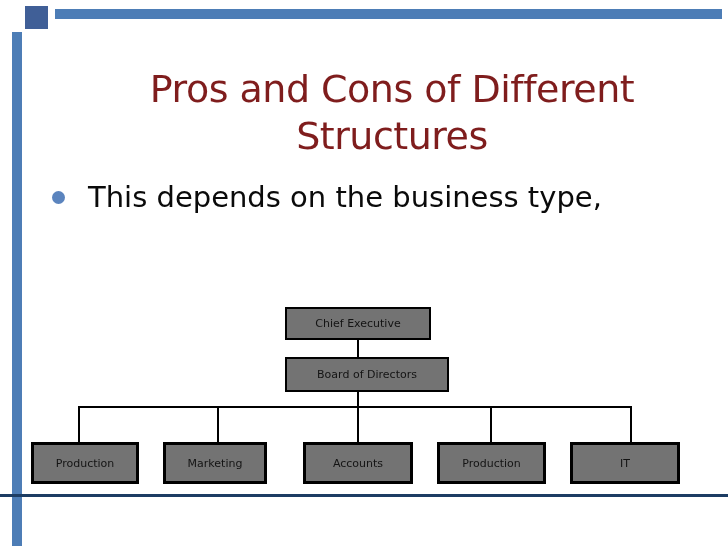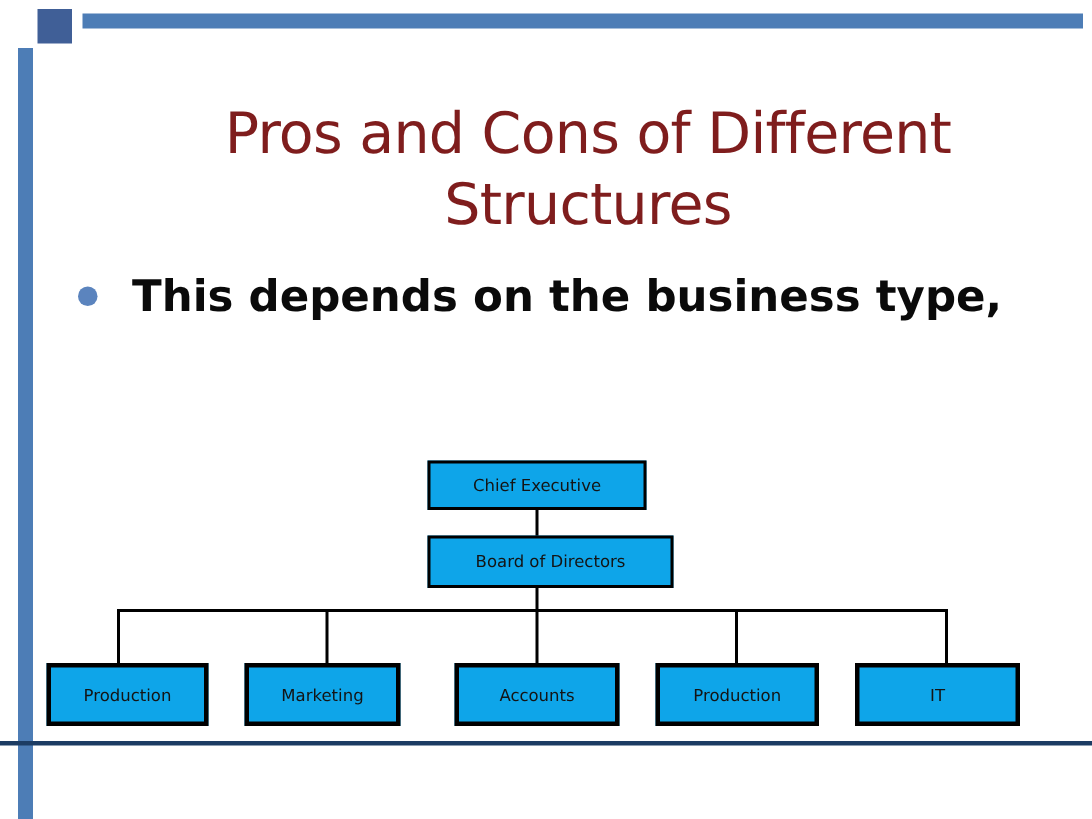--- a/index.html
+++ b/index.html
@@ -21,34 +21,34 @@
   
   .title {
     position: absolute; left: 0; top: 66px; width: 728px;
     margin: 0; text-align: center;
     font-size: 38px; line-height: 47px; font-weight: 400;
     color: #7f1d1d; letter-spacing: -0.5px; padding-left: 28px;
   }
   .title .tline { display: block; }
 
   
-  .bullets { position: absolute; left: 40px; top: 177px; width: 645px; font-weight: bold; }
+  .bullets { position: absolute; left: 40px; top: 177px; width: 645px; }
   .bullet  { position: relative; padding-left: 48px; font-size: 29px; line-height: 40px; color: #0A0A0A; }
   .bullet + .bullet { margin-top: 10px; }
   .bullet .dot {
     position: absolute; left: 12px; top: 14px;
     width: 13px; height: 13px; border-radius: 50%;
     background: #5B84BE;
   }
   .bullet .bline { display: block; }
 
   
   .node {
     position: absolute; box-sizing: border-box;
-    background: #0ea5e9; border: 2px solid #000000;
+    background: #737373; border: 2px solid #000000;
     display: flex; align-items: center; justify-content: center;
     font-size: 11px; color: #141414; text-align: right;
   }
   .node-ce    { left: 285px; top: 307px; width: 146px; height: 33px; }
   .node-board { left: 285px; top: 357px; width: 164px; height: 35px; }
   .dept       { top: 442px; height: 42px; border-width: 3px; }
   .dept-0 { left: 31px;  width: 108px; }
   .dept-1 { left: 163px; width: 104px; }
   .dept-2 { left: 303px; width: 110px; }
   .dept-3 { left: 437px; width: 109px; }

